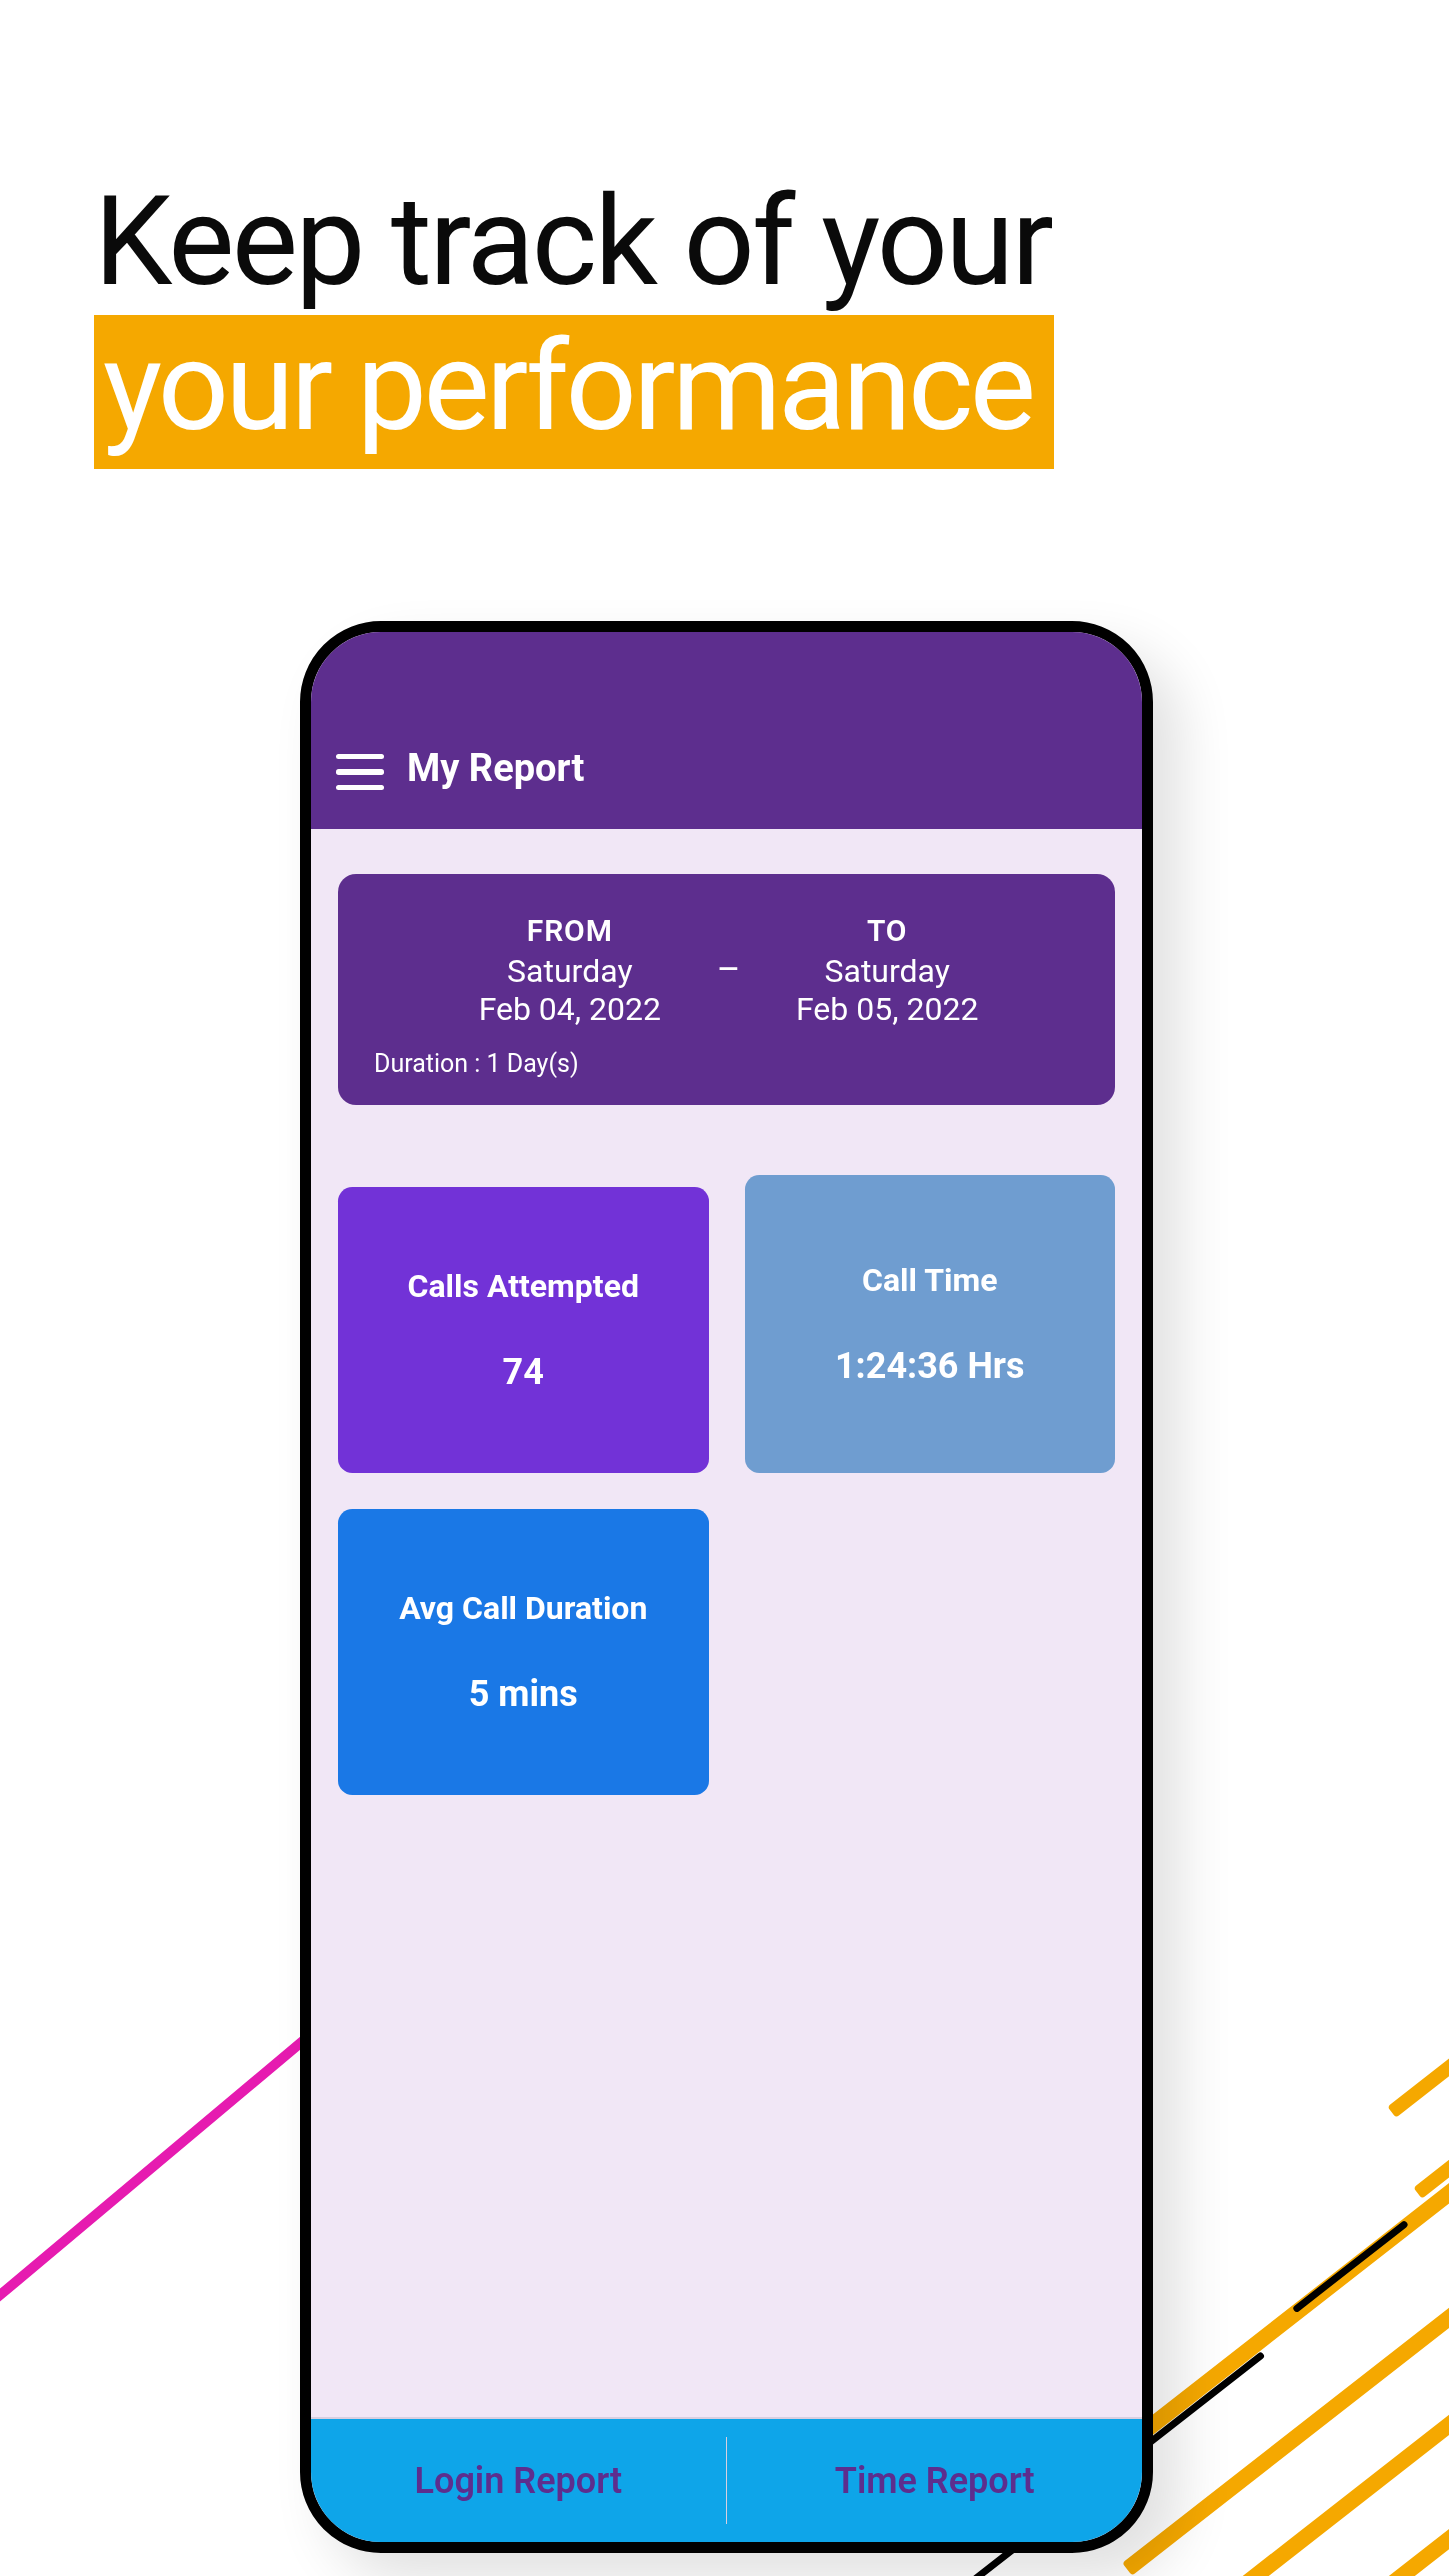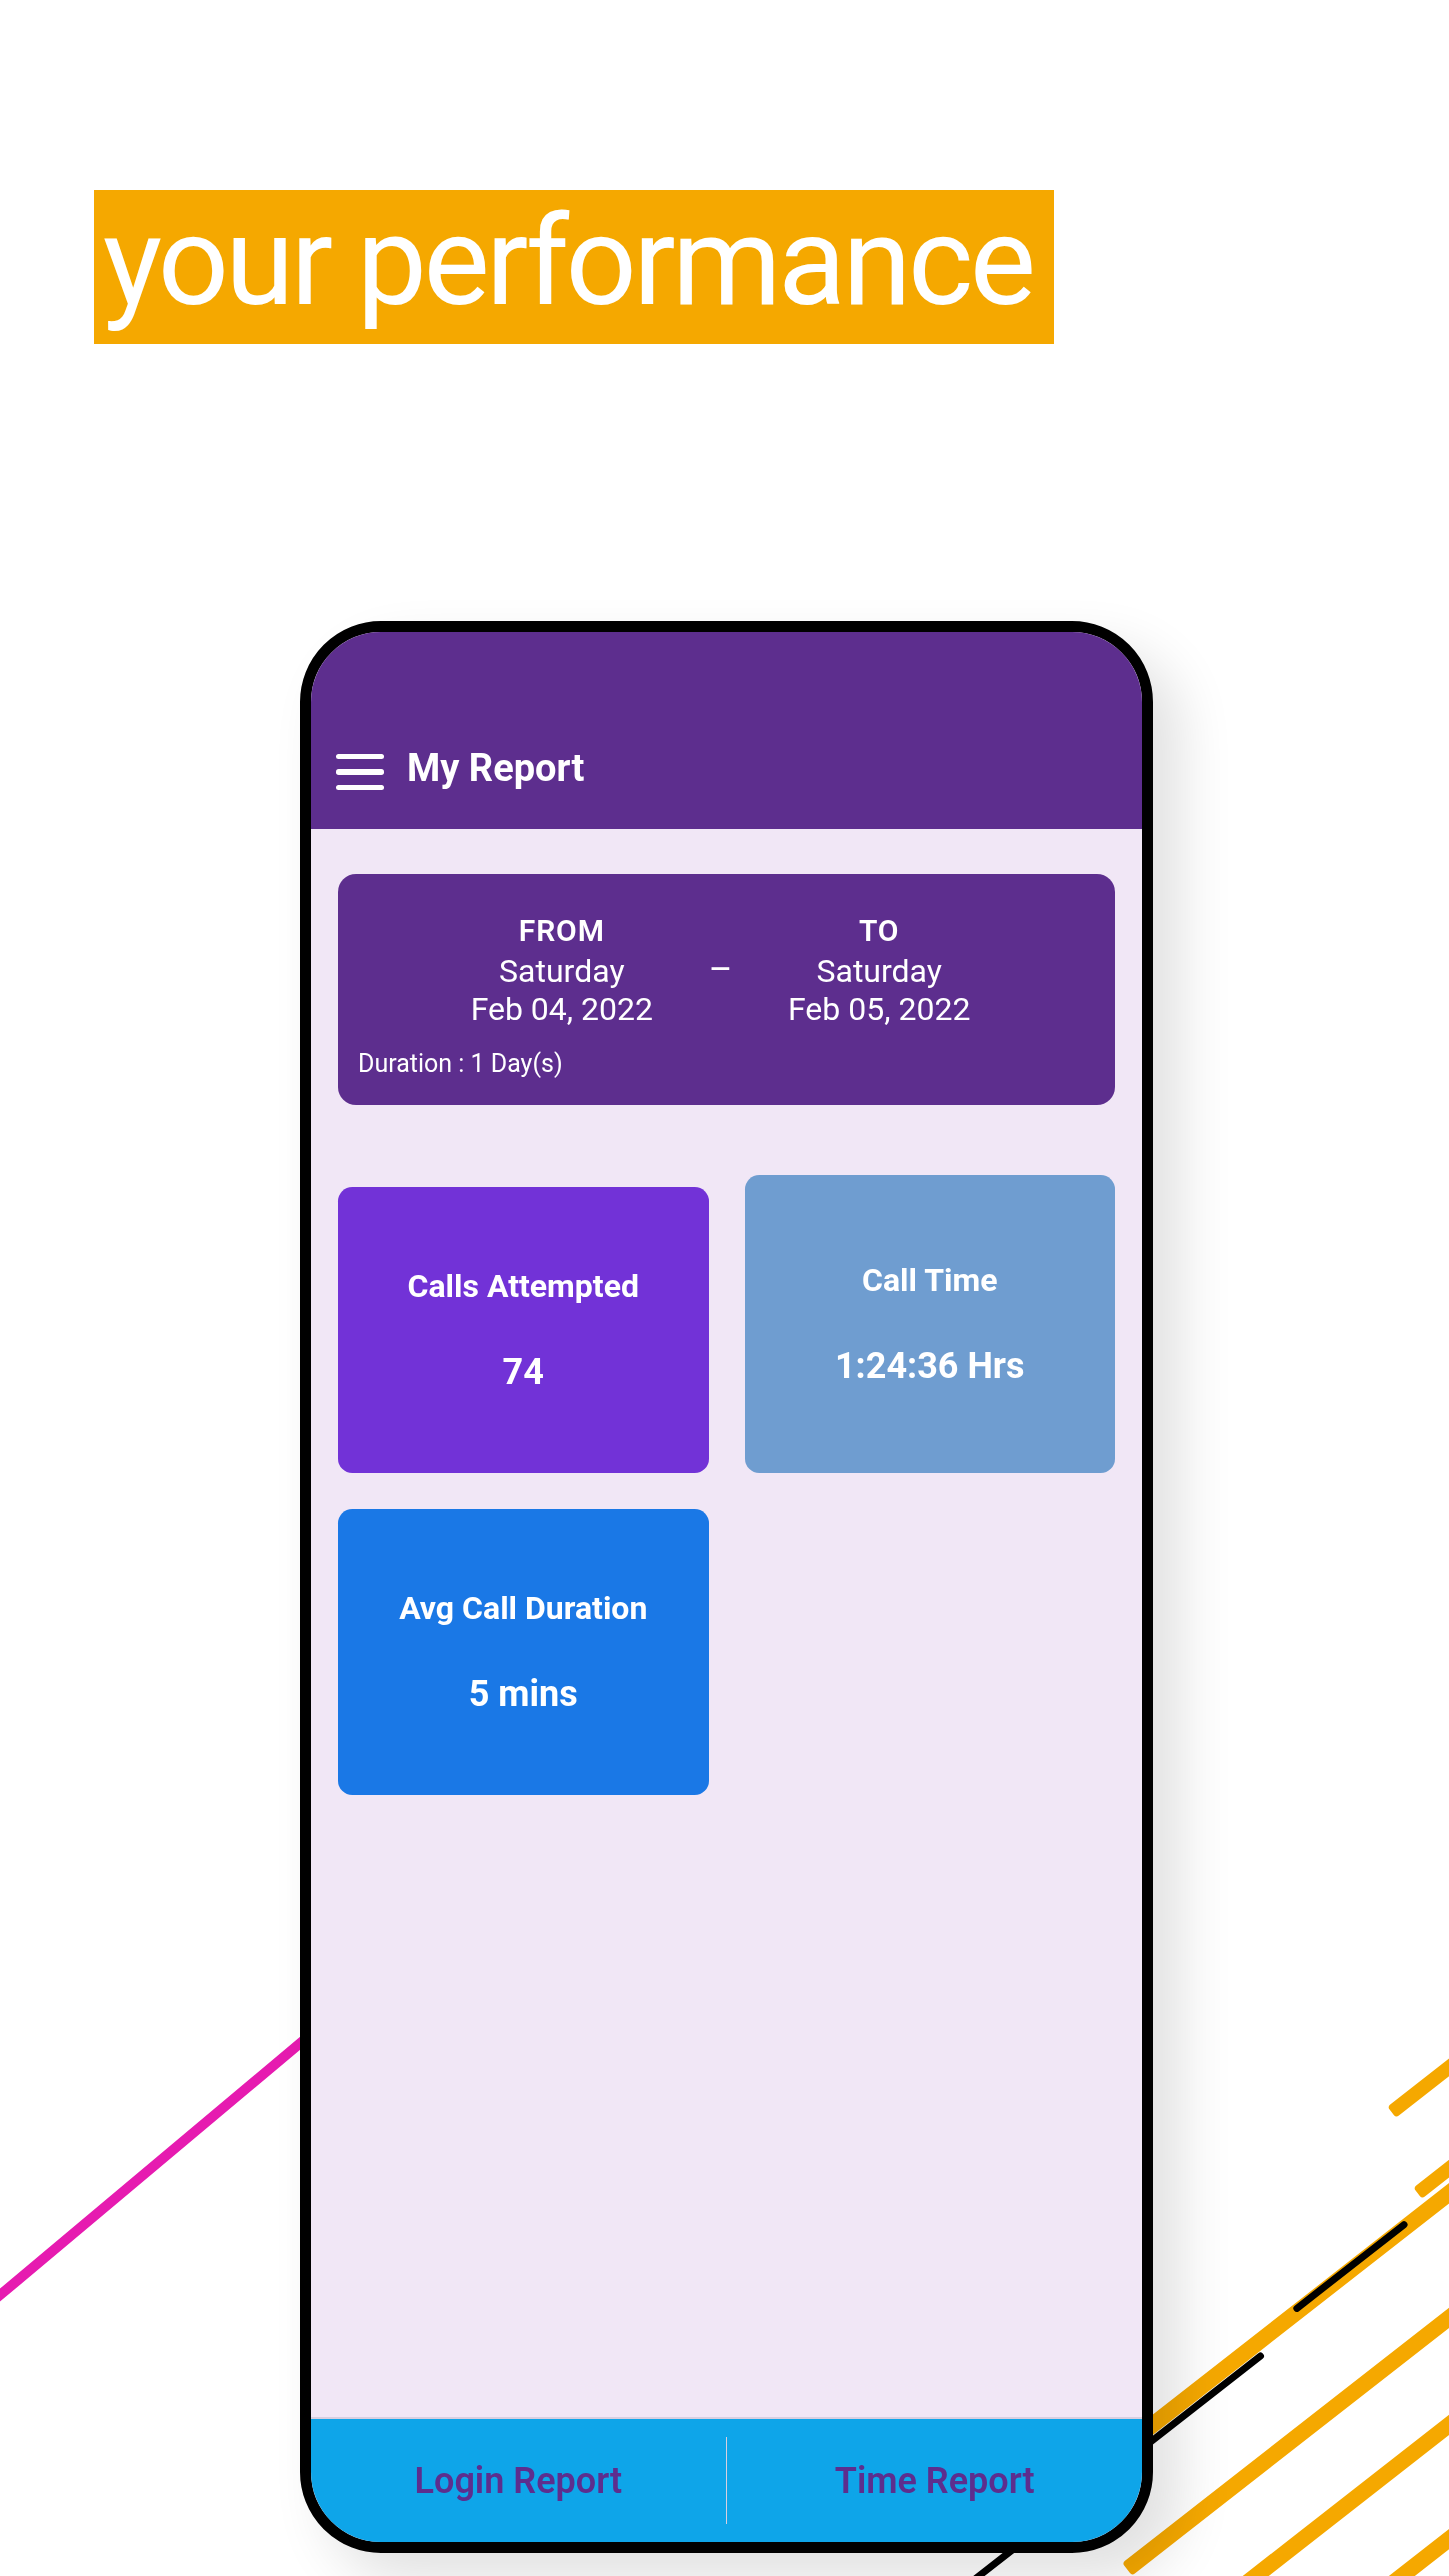--- a/index.html
+++ b/index.html
@@ -39,21 +39,21 @@
   }
   .hamburger span { display:block; height:5.4px; background:#fff; border-radius:2.7px; }
   .app-title { color:#fff; font-size:38px; font-weight:700; }
 
   .app-body { padding: 45px 27px 0 27px; }
 
   .date-card {
     background:#5d2e8e;
     border-radius:18px;
     color:#fff;
-    padding:39px 32px 27px 20px;
+    padding:39px 32px 27px 36px;
   }
   .date-row { display:flex; align-items:center; justify-content:center; gap: 36px; }
   .date-col { flex: 0 0 auto; text-align:center; }
   .date-col .lbl { font-size:30px; font-weight:600; letter-spacing:0.9px; }
   .date-col .day { font-size:32px; font-weight:400; margin-top:3.6px; }
   .date-col .full { font-size:32px; font-weight:400; }
   .date-sep { font-size:36px; font-weight:400; color:#fff; flex:0 0 auto; padding: 0 19.7px; }
   .duration { text-align:left; font-size:25px; margin-top:21.5px; }
 
   .stat-grid { display:grid; grid-template-columns:1fr 1fr; gap:36px; margin-top:70px; }
@@ -101,20 +101,21 @@
 <div class="deco-line" style="left:1163px; top:2496px; width:662px; background:#f5a800; transform:rotate(-38deg); height:16px;"></div>
 <div class="deco-line" style="left:1225px; top:2567px; width:662px; background:#f5a800; transform:rotate(-38deg); height:16px;"></div>
 
 <div class="deco-line" style="left:608px; top:2576px; width:733px; background:#000; transform:rotate(-38deg); height:7.2px;"></div>
 <div class="deco-line" style="left:1002px; top:2388px; width:107px; background:#000; transform:rotate(-38deg); height:7.2px;"></div>
 <div class="deco-line" style="left:1279px; top:2263px; width:143px; background:#000; transform:rotate(-38deg); height:7.2px;"></div>
 <div class="deco-line" style="left:1369px; top:2039px; width:215px; background:#f5a800; transform:rotate(-38deg); height:14.3px;"></div>
 <div class="deco-line" style="left:1395px; top:2120px; width:215px; background:#f5a800; transform:rotate(-38deg); height:14.3px;"></div>
 
 <div class="headline-wrap">
+  <div class="headline-line1">Keep track of your</div>
   <div class="headline-line2">your performance</div>
 </div>
 
 <div class="device">
 
   <div class="app-bar">
     <div class="hamburger">
       <span></span>
         <span></span>
         <span></span>

